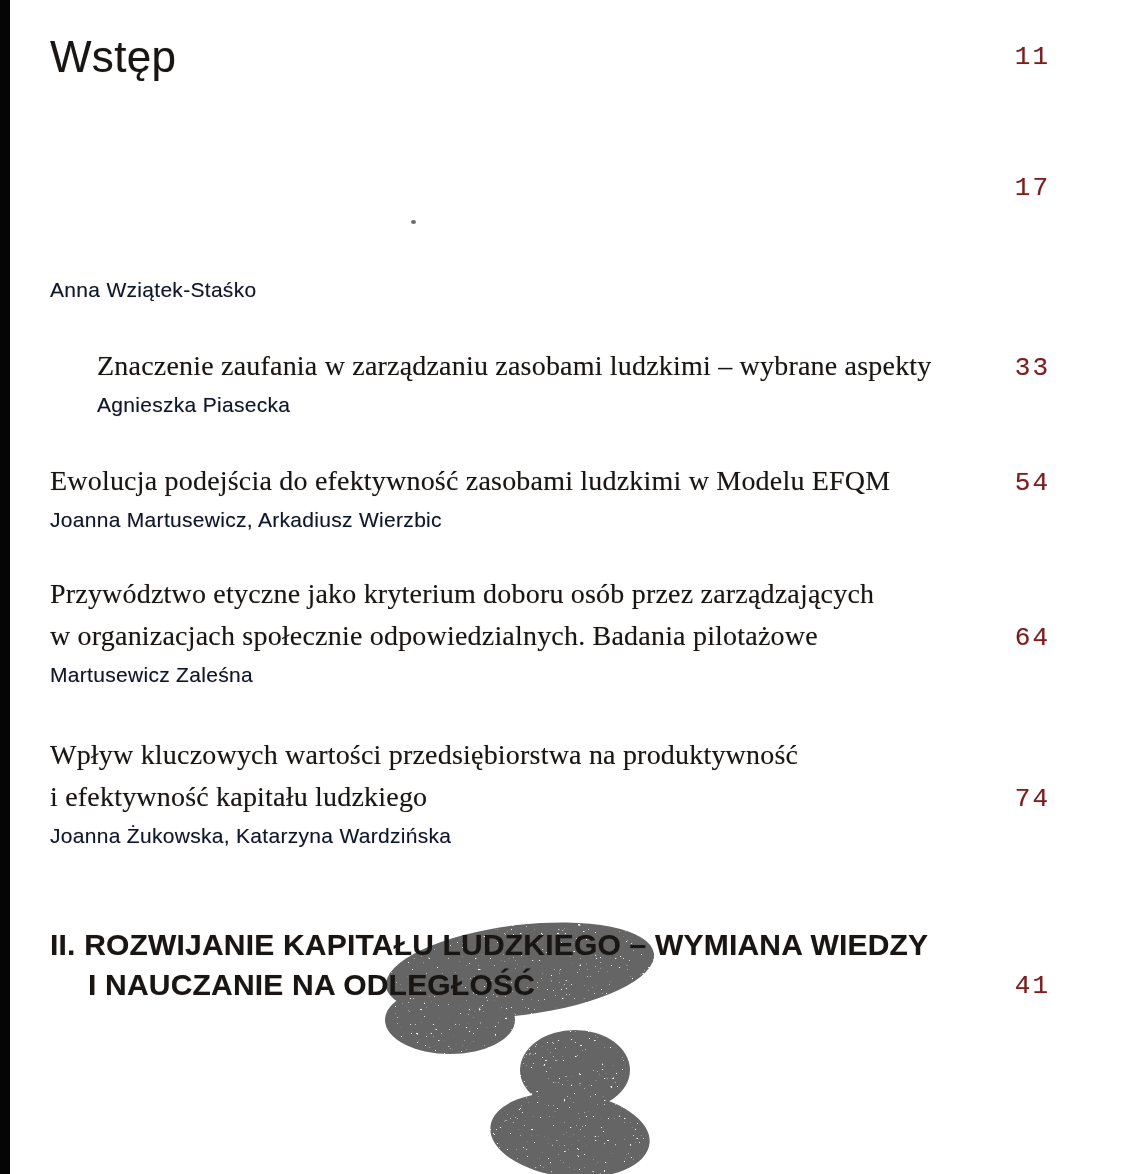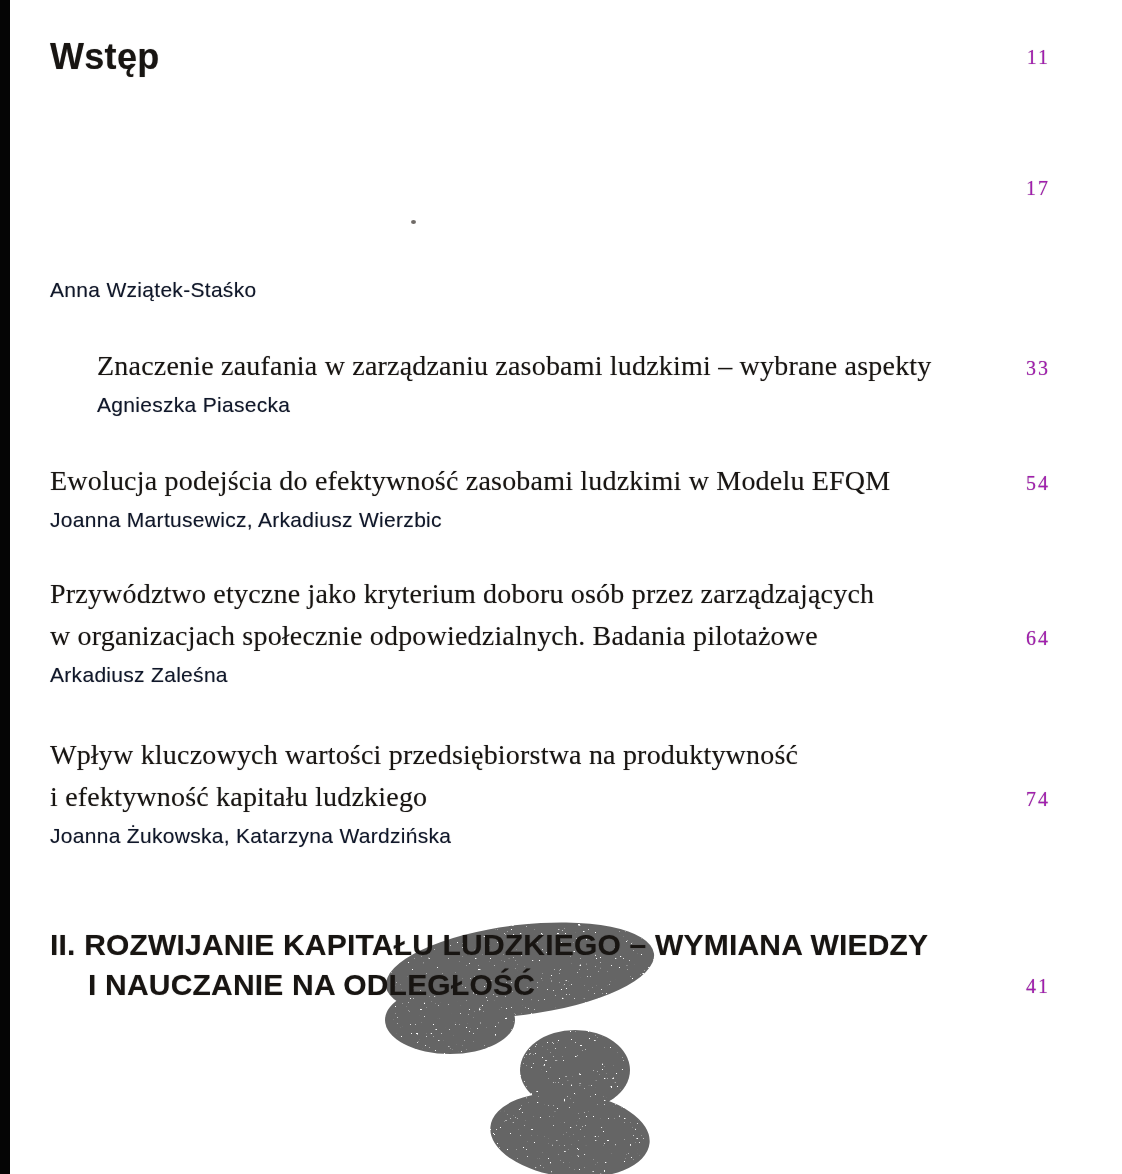--- a/index.html
+++ b/index.html
@@ -22,26 +22,26 @@
   }
   .smudge{position:absolute;left:335px;top:920px;z-index:1;}
   .content{
     position:relative;z-index:2;
     box-sizing:border-box;width:100%;
     padding:38px 72px 0 50px;
   }
   .row{display:flex;align-items:flex-end;}
   .pagenum{
     margin-left:auto;flex:0 0 auto;margin-bottom:4px;
-    font-family:Liberation Serif, serif;
-    font-size:20px;line-height:30px;letter-spacing:2px;color:#a21caf;
+    font-family:Liberation Mono, monospace;
+    font-size:26px;line-height:30px;letter-spacing:2px;color:#7f1d1d;
   }
   .intro-label{
-    font-family:"Liberation Sans", sans-serif;font-weight:700;
-    font-size:36px;line-height:38px;letter-spacing:.3px;
+    font-family:"Liberation Sans", sans-serif;font-weight:400;
+    font-size:44px;line-height:38px;letter-spacing:.3px;
   }
   .heading{
     margin:0;max-width:920px;
     font-family:"Liberation Sans", sans-serif;font-weight:700;
     font-size:30px;line-height:40px;letter-spacing:.2px;
     white-space:pre-line;
     padding-left:38px;text-indent:-38px;
   }
   .title{
     max-width:910px;
@@ -117,21 +117,21 @@
       </div>
       <div class="authors">Joanna Martusewicz, Arkadiusz Wierzbic</div>
     </div>
 
     <div class="entry e4">
       <div class="row">
         <div class="title">Przywództwo etyczne jako kryterium doboru osób przez zarządzających
 w organizacjach społecznie odpowiedzialnych. Badania pilotażowe</div>
         <span class="pagenum">64</span>
       </div>
-      <div class="authors">Arkadiusz Zaleśna</div>
+      <div class="authors">Martusewicz Zaleśna</div>
     </div>
 
     <div class="entry e5">
       <div class="row">
         <div class="title">Wpływ kluczowych wartości przedsiębiorstwa na produktywność
 i efektywność kapitału ludzkiego</div>
         <span class="pagenum">74</span>
       </div>
       <div class="authors">Joanna Żukowska, Katarzyna Wardzińska</div>
     </div>

